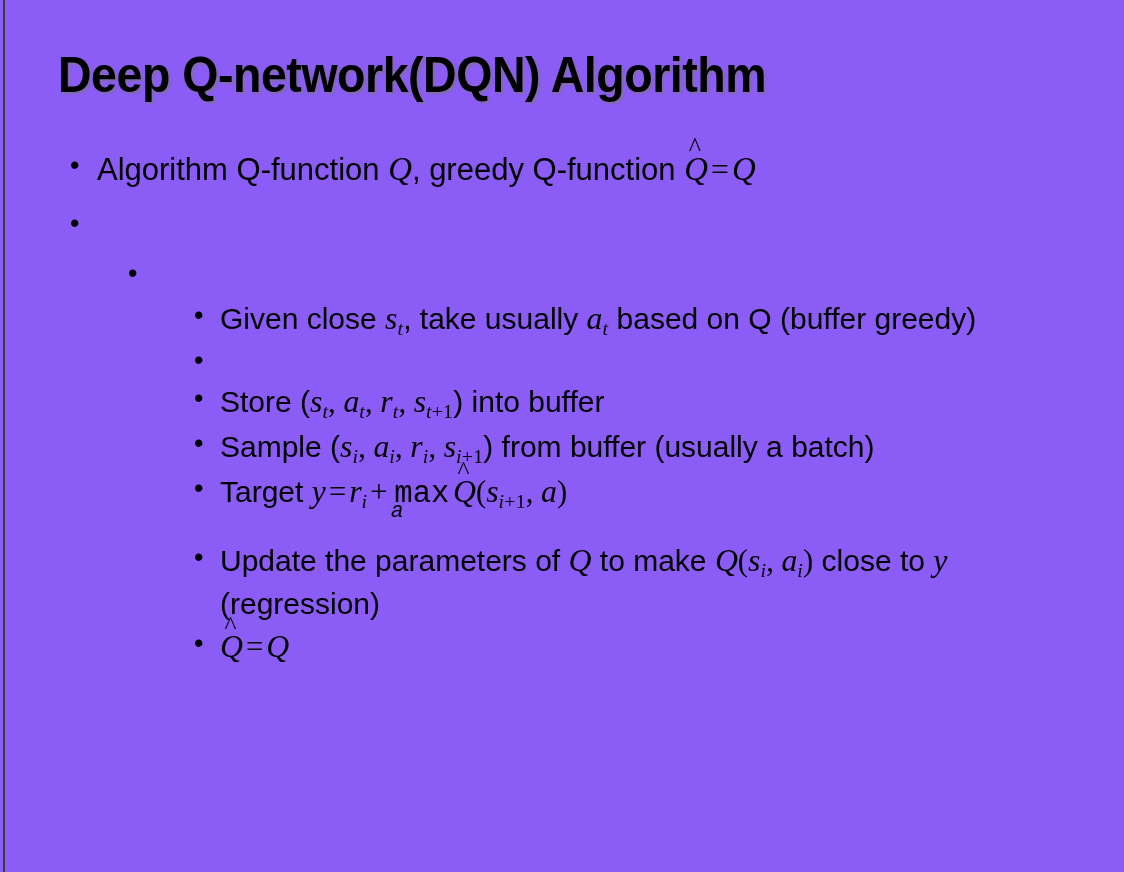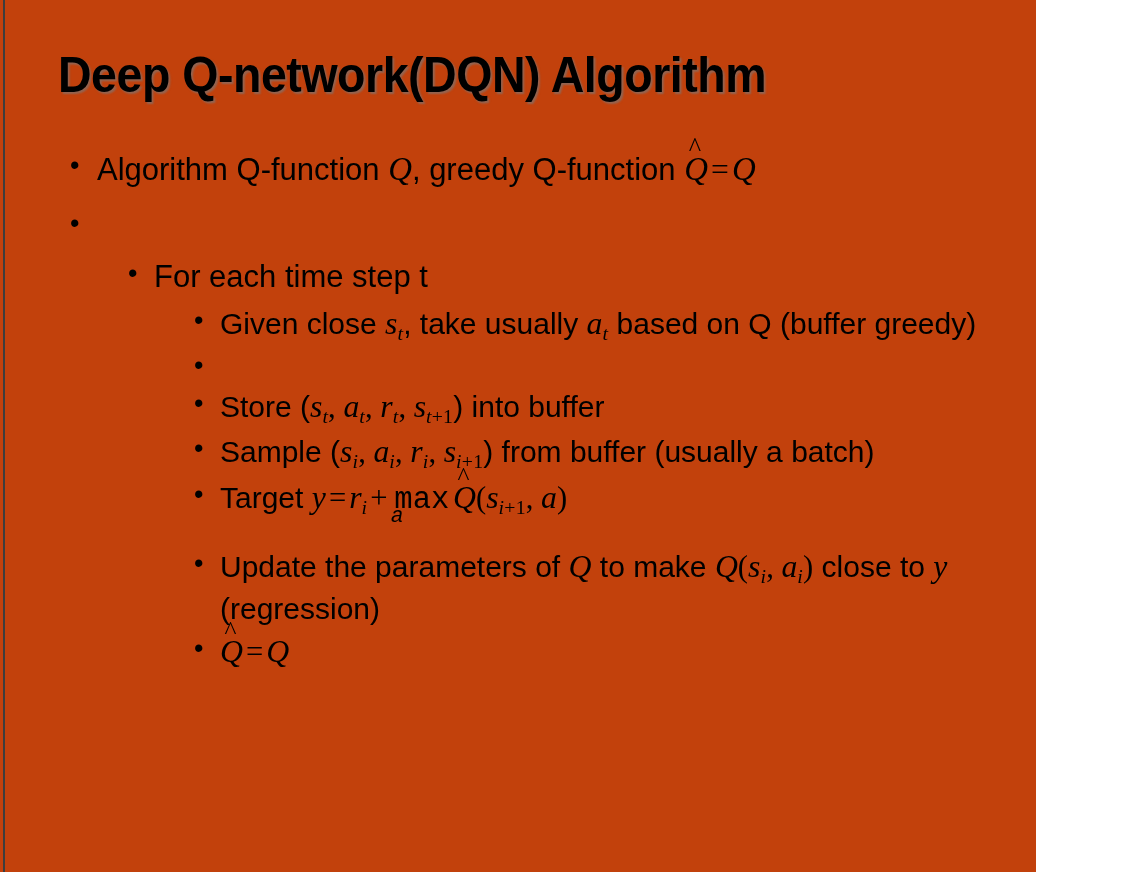--- a/index.html
+++ b/index.html
@@ -10,23 +10,23 @@
   body {
     width: 1124px;
     height: 872px;
     overflow: hidden;
     font-family: "Liberation Sans", sans-serif;
     color: #000000;
   }
 
   .slide {
     position: relative;
-    width: 1036px;
+    width: 1124px;
     height: 872px;
-    background: #c2410c;
+    background: #8b5cf6;
     box-sizing: border-box;
   }
 
   
   .left-edge {
     position: absolute;
     left: 3px;
     top: 0;
     width: 2px;
     height: 872px;
@@ -168,21 +168,20 @@
       <span class="bullet-mark">•</span>
       <span class="bullet-text"><span>Algorithm Q-function </span><span class="mi">Q</span><span>, greedy Q-function </span><span class="qhat"><span class="hat">^</span><span>Q</span></span><span class="mo">=</span><span class="mi">Q</span></span>
     </div>
 
     <div class="bullet-row lvl1">
       <span class="bullet-mark">•</span>
     </div>
 
     <div class="bullet-row lvl2">
       <span class="bullet-mark">•</span>
-      <span class="bullet-text">For each time step t</span>
     </div>
 
     <div class="bullet-row lvl3">
       <span class="bullet-mark">•</span>
       <span class="bullet-text"><span>Given close </span><span class="mi">s</span><span class="sub">t</span><span>, take usually </span><span class="mi">a</span><span class="sub">t</span><span> based on Q (buffer greedy)</span></span>
     </div>
 
     <div class="bullet-row lvl3">
       <span class="bullet-mark">•</span>
     </div>

